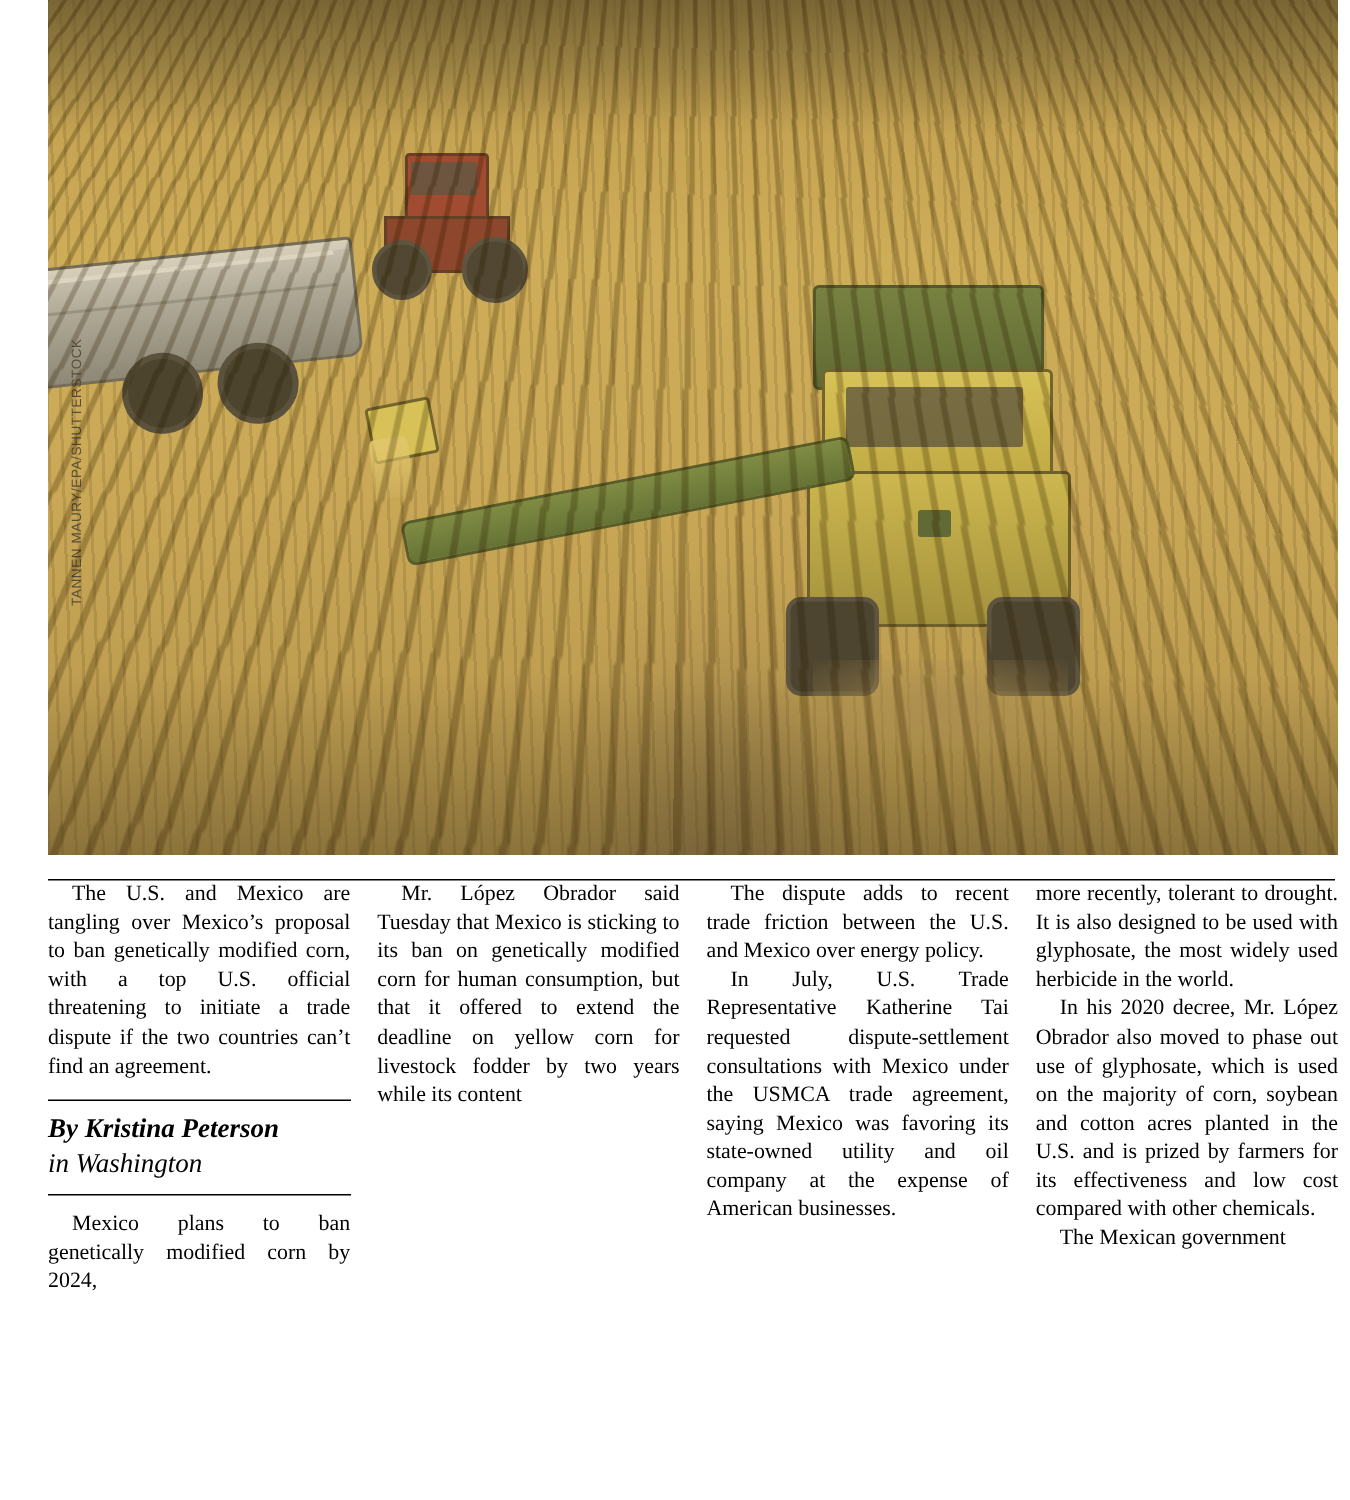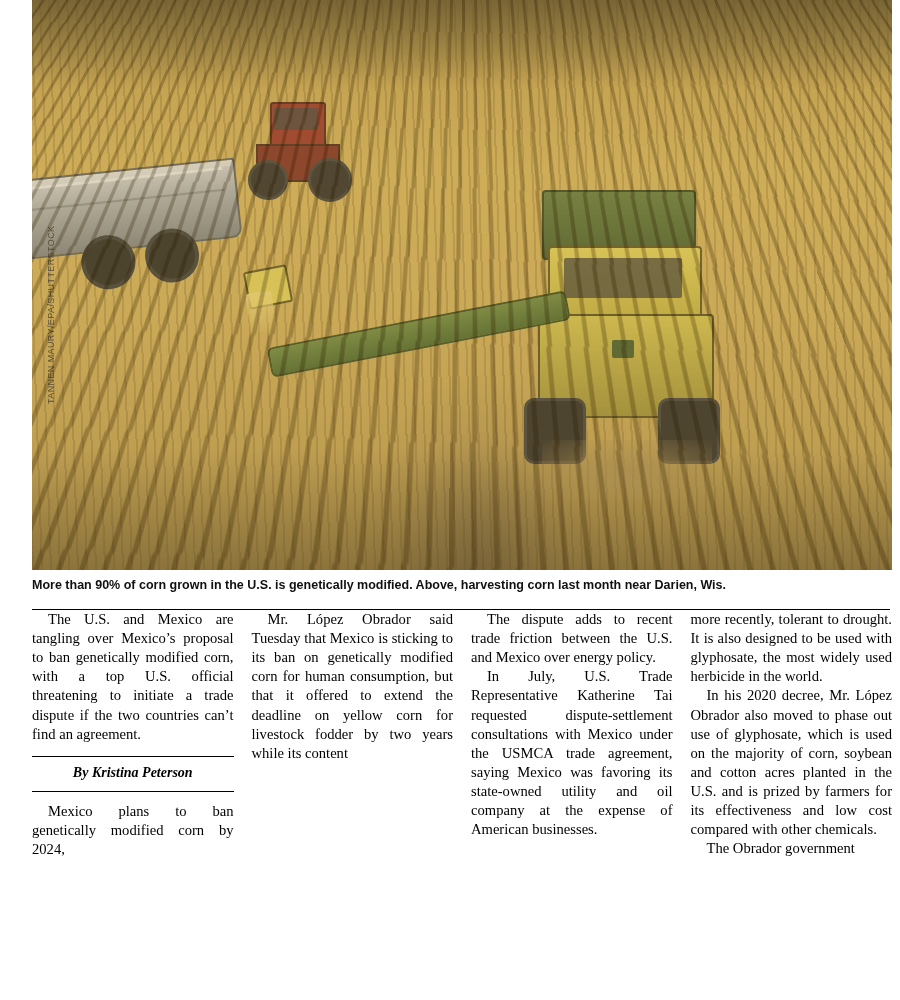--- a/index.html
+++ b/index.html
@@ -344,22 +344,21 @@
   .col p {
     margin: 0;
     text-indent: 16px;
   }
   .col p.first { text-indent: 16px; }
   .byline {
     margin: 12px 0 10px 0;
     padding: 7px 0 9px 0;
     border-top: 1px solid #000;
     border-bottom: 1px solid #000;
-    text-align: center;
-    font-size: 14px;
+    font-size: 18px;
     line-height: 1.28;
     font-style: italic;
   }
   .byline .name { font-weight: bold; font-style: italic; }
   .byline .line { display: block; }
 </style>
 </head>
 <body>
 
 <div class="page">
@@ -397,45 +396,45 @@
       <div class="dust"></div>
     </div>
 
     <div class="auger"></div>
     <div class="auger-head"></div>
     <div class="grain-stream"></div>
 
     <div class="credit">TANNEN MAURY/EPA/SHUTTERSTOCK</div>
   </div>
 
-  <div class="caption">More than 90% of corn grown in the U.S. is genetically modified. Above, harvesting corn last month near Darien, Wis.</div>
 
 
   <div class="col-rule"></div>
 
   <div class="columns">
 
     <div class="col">
       <p class="first">The U.S. and Mexico are tangling over Mexico’s proposal to ban genetically modified corn, with a top U.S. official threatening to initiate a trade dispute if the two countries can’t find an agreement.</p>
       <div class="byline">
         <span class="line name">By Kristina Peterson</span>
+        <span class="line">in Washington</span>
       </div>
       <p>Mexico plans to ban genetically modified corn by 2024,</p>
     </div>
 
     <div class="col">
       <p>Mr. López Obrador said Tuesday that Mexico is sticking to its ban on genetically modified corn for human consumption, but that it offered to extend the deadline on yellow corn for livestock fodder by two years while its content</p>
     </div>
 
     <div class="col">
       <p>The dispute adds to recent trade friction between the U.S. and Mexico over energy policy.</p>
       <p>In July, U.S. Trade Representative Katherine Tai requested dispute-settlement consultations with Mexico under the USMCA trade agreement, saying Mexico was favoring its state-owned utility and oil company at the expense of American businesses.</p>
 
     </div>
 
     <div class="col">
       <p style="text-indent:0">more recently, tolerant to drought. It is also designed to be used with glyphosate, the most widely used herbicide in the world.</p>
       <p>In his 2020 decree, Mr. López Obrador also moved to phase out use of glyphosate, which is used on the majority of corn, soybean and cotton acres planted in the U.S. and is prized by farmers for its effectiveness and low cost compared with other chemicals.</p>
-      <p>The Obrador government</p>
+      <p>The Mexican government</p>
     </div>
 
   </div>
 </div>
 
 </body></html>

